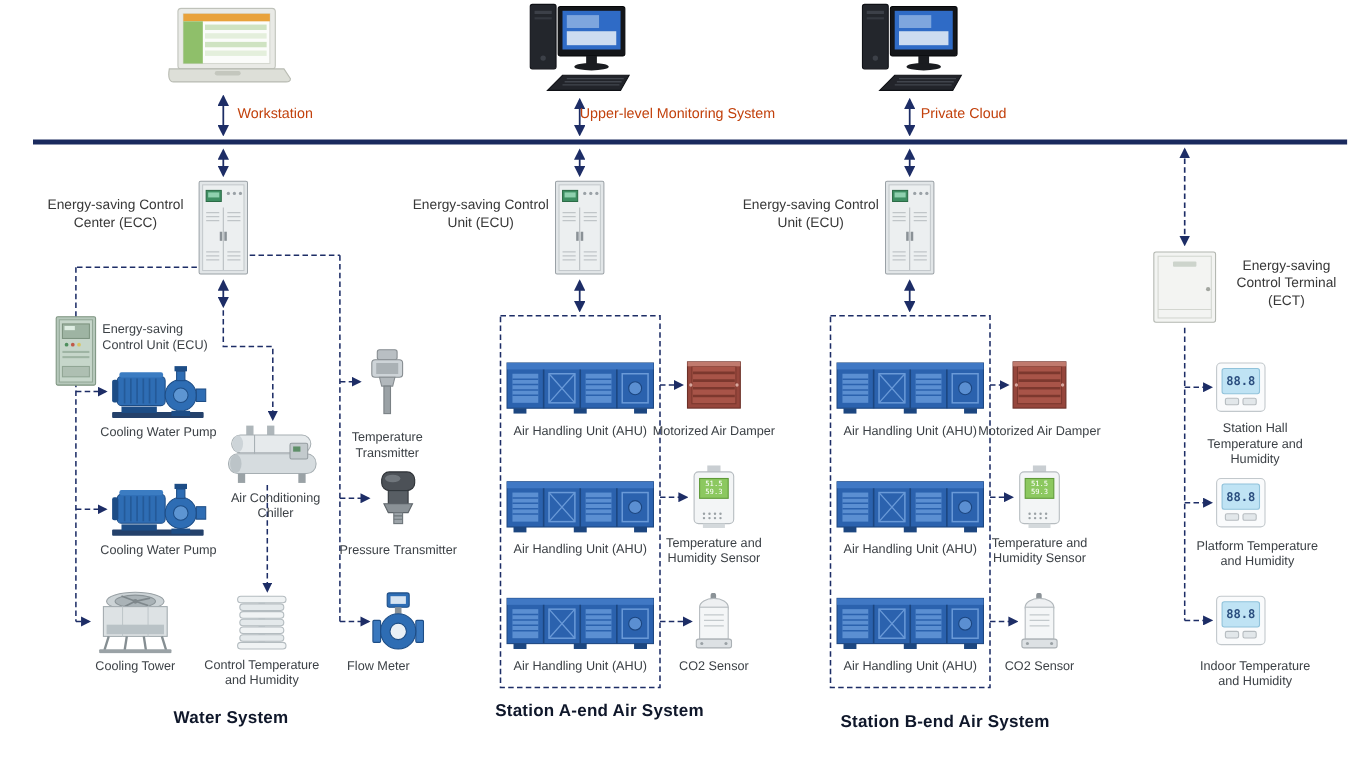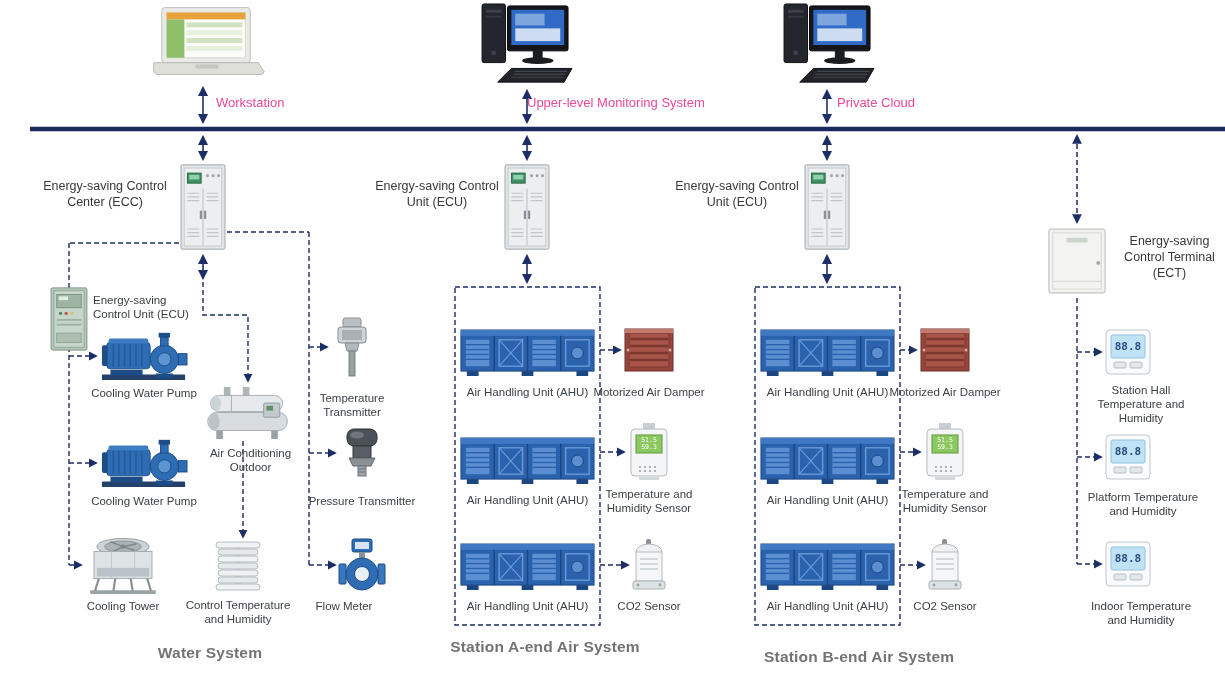--- a/index.html
+++ b/index.html
@@ -5,22 +5,22 @@
   *{margin:0;padding:0;box-sizing:border-box}
   html,body{background:#fff}
   body{font-family:"Liberation Sans",sans-serif}
   .canvas{position:relative;width:1225px;height:693px;background:#fff;overflow:hidden}
   .overlay{position:absolute;left:0;top:0;width:1225px;height:693px}
   .node{position:absolute}
   .node>svg{display:block;width:100%;height:100%}
   .lbl{position:absolute;font-size:11.5px;line-height:1.22;color:#3c4146;text-align:center}
   .lbl-left{text-align:left}
   .ctrl-lbl{position:absolute;font-size:12.5px;line-height:1.28;color:#383838;text-align:center}
-  .toplbl{position:absolute;font-size:13px;color:#ec4899;white-space:nowrap}
-  .title{position:absolute;font-size:15.5px;font-weight:700;color:#737373;text-align:center;letter-spacing:.2px;white-space:nowrap}
+  .toplbl{position:absolute;font-size:13px;color:#c2410c;white-space:nowrap}
+  .title{position:absolute;font-size:15.5px;font-weight:700;color:#0f172a;text-align:center;letter-spacing:.2px;white-space:nowrap}
   .lcd{position:absolute;font-family:"DejaVu Sans Mono",monospace;text-align:center}
   .lcd-green{color:#ffffff;font-size:6.5px;line-height:7px}
   .lcd-blue{color:#2a4d7e;font-weight:700;font-size:11px}
 </style>
 </head>
 <body>
 
 <div class="canvas">
 
   <svg width="0" height="0" style="position:absolute" aria-hidden="true">
@@ -394,21 +394,21 @@
         <use href="#sym-pump" xlink:href="#sym-pump"></use>
       </svg>
   </div>
   <div class="lbl" style="left:89px;top:494px;width:110px">Cooling Water Pump</div>
 
   <div class="node" style="left:203px;top:384px;width:90px;height:57px">
     <svg viewBox="0 0 95 60">
         <use href="#sym-chiller" xlink:href="#sym-chiller"></use>
       </svg>
   </div>
-  <div class="lbl" style="left:203px;top:446px;width:95px">Air Conditioning Outdoor</div>
+  <div class="lbl" style="left:203px;top:446px;width:95px">Air Conditioning Chiller</div>
 
   <div class="node" style="left:84px;top:536px;width:78px;height:58px">
     <svg viewBox="0 0 80 60">
         <use href="#sym-tower" xlink:href="#sym-tower"></use>
       </svg>
   </div>
   <div class="lbl" style="left:78px;top:599px;width:90px">Cooling Tower</div>
 
   <div class="node" style="left:214px;top:540px;width:48px;height:52px">
     <svg viewBox="0 0 48 52">

